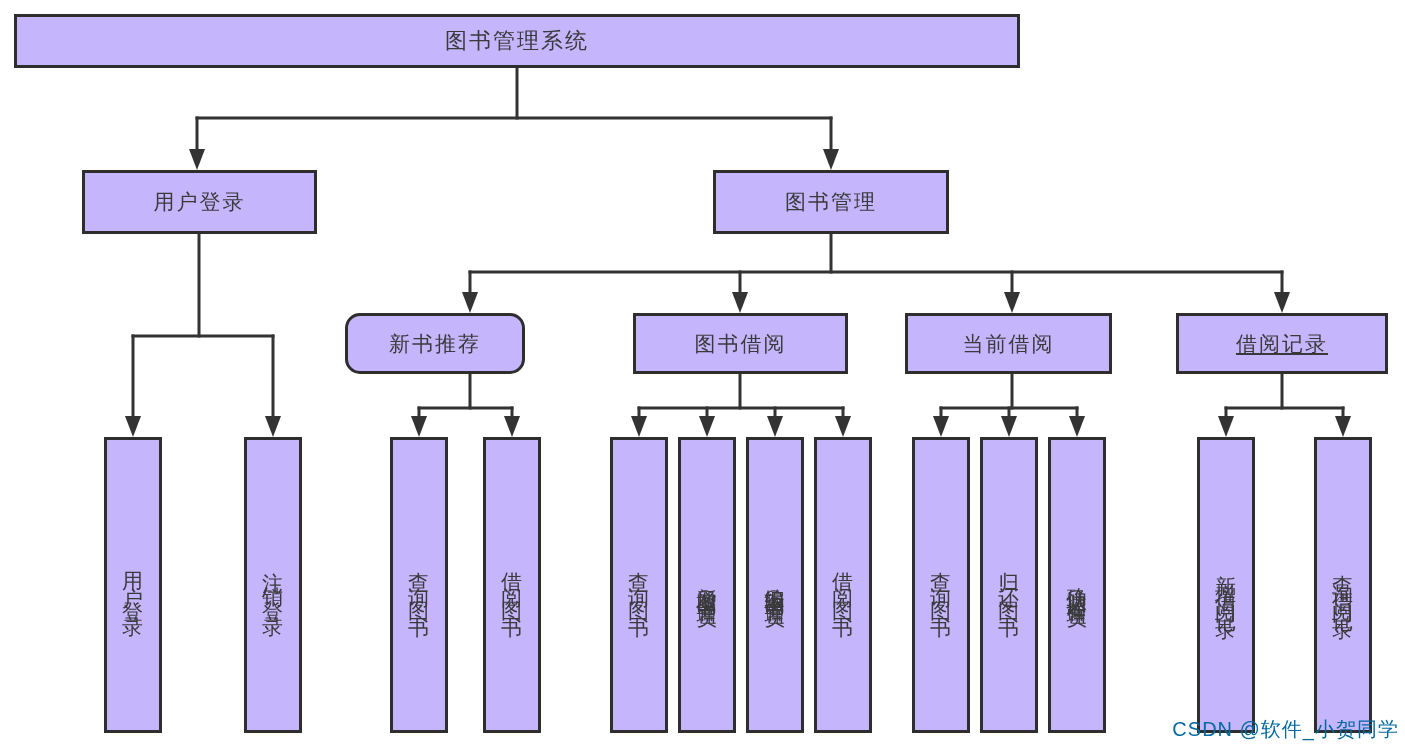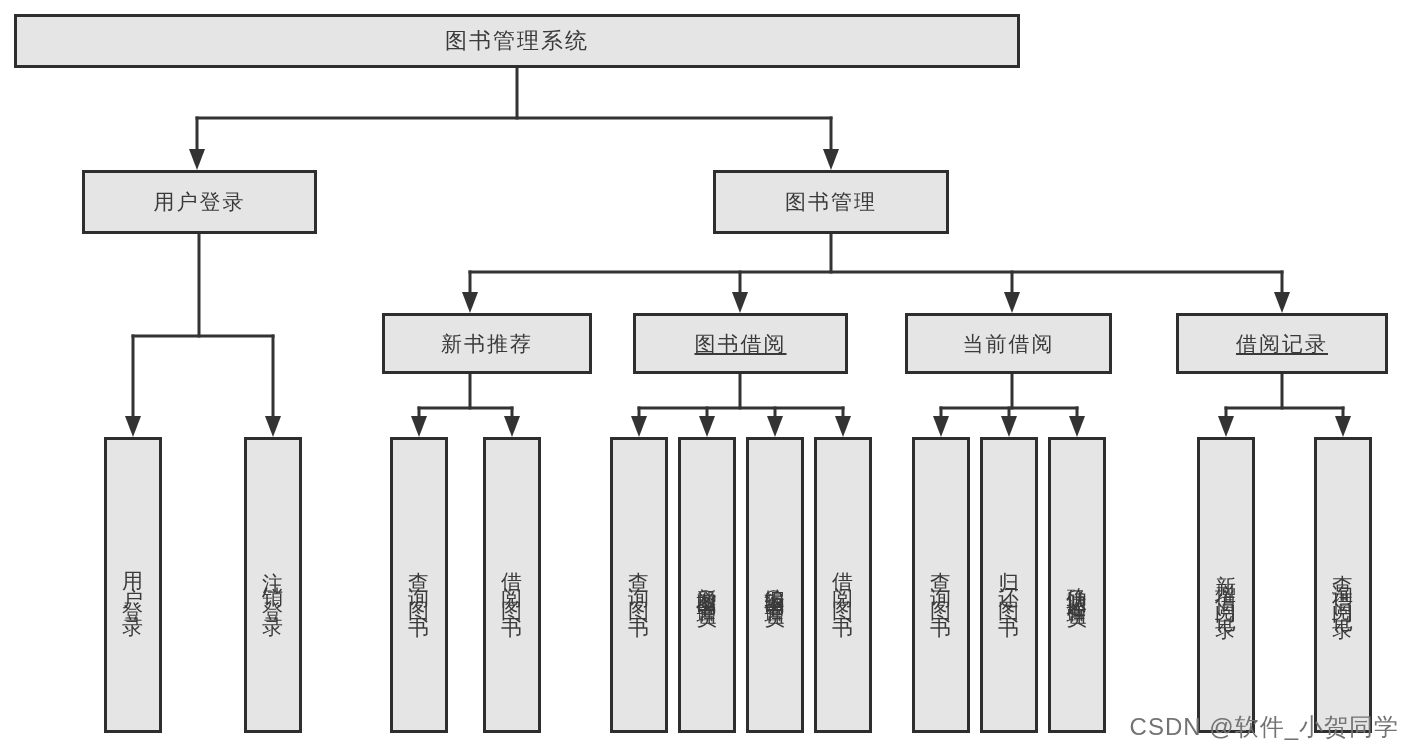--- a/index.html
+++ b/index.html
@@ -9,40 +9,40 @@
     background:#ffffff;
     font-family:"Liberation Sans","DejaVu Sans",sans-serif;
     color:#3a3a3a;
     overflow:hidden;
   }
   svg.connectors{position:absolute;left:0;top:0;width:1405px;height:747px;}
   .node{
     position:absolute;
     box-sizing:border-box;
     border:3px solid #2e2e2e;
-    background:#e5e5e5;
+    background:#c4b5fd;
     display:flex;align-items:center;justify-content:center;
     font-size:21px;
     letter-spacing:2px;
     white-space:nowrap;
   }
   .node.root{font-size:22px;}
   .leaf span{
     writing-mode:vertical-rl;
     text-orientation:mixed;
     line-height:1;
   }
   .ls4{letter-spacing:15px;}
   .ls6{letter-spacing:9px;}
   .ls9{letter-spacing:3px;font-size:20px;}
   .watermark{
     position:absolute;
     right:6px;bottom:4px;
-    font-size:24px;
-    color:#737373;
+    font-size:20px;
+    color:#0369a1;
     letter-spacing:1px;
     z-index:5;
   }
 </style>
 </head>
 <body>
 
 <div class="canvas">
 
   <svg class="connectors" viewBox="0 0 1405 747" xmlns="http://www.w3.org/2000/svg">
@@ -104,24 +104,24 @@
     <span>图书管理系统</span>
   </div>
 
   <div class="node" style="left:82px;top:170px;width:235px;height:64px;">
     <span>用户登录</span>
   </div>
   <div class="node" style="left:713px;top:170px;width:236px;height:64px;justify-content:center;">
     <span>图书管理</span>
   </div>
 
-  <div class="node" style="left:382px;top:313px;width:210px;height:61px;">
+  <div class="node" style="left:345px;top:313px;width:180px;height:61px;border-radius:15px;">
     <span>新书推荐</span>
   </div>
-  <div class="node" style="left:633px;top:313px;width:215px;height:61px;text-decoration:underline;">
+  <div class="node" style="left:633px;top:313px;width:215px;height:61px;">
     <span>图书借阅</span>
   </div>
   <div class="node" style="left:905px;top:313px;width:207px;height:61px;">
     <span>当前借阅</span>
   </div>
   <div class="node" style="left:1176px;top:313px;width:212px;height:61px;text-decoration:underline;">
     <span>借阅记录</span>
   </div>
 
   <div class="node leaf" style="left:104px;top:437px;width:58px;height:296px;">

